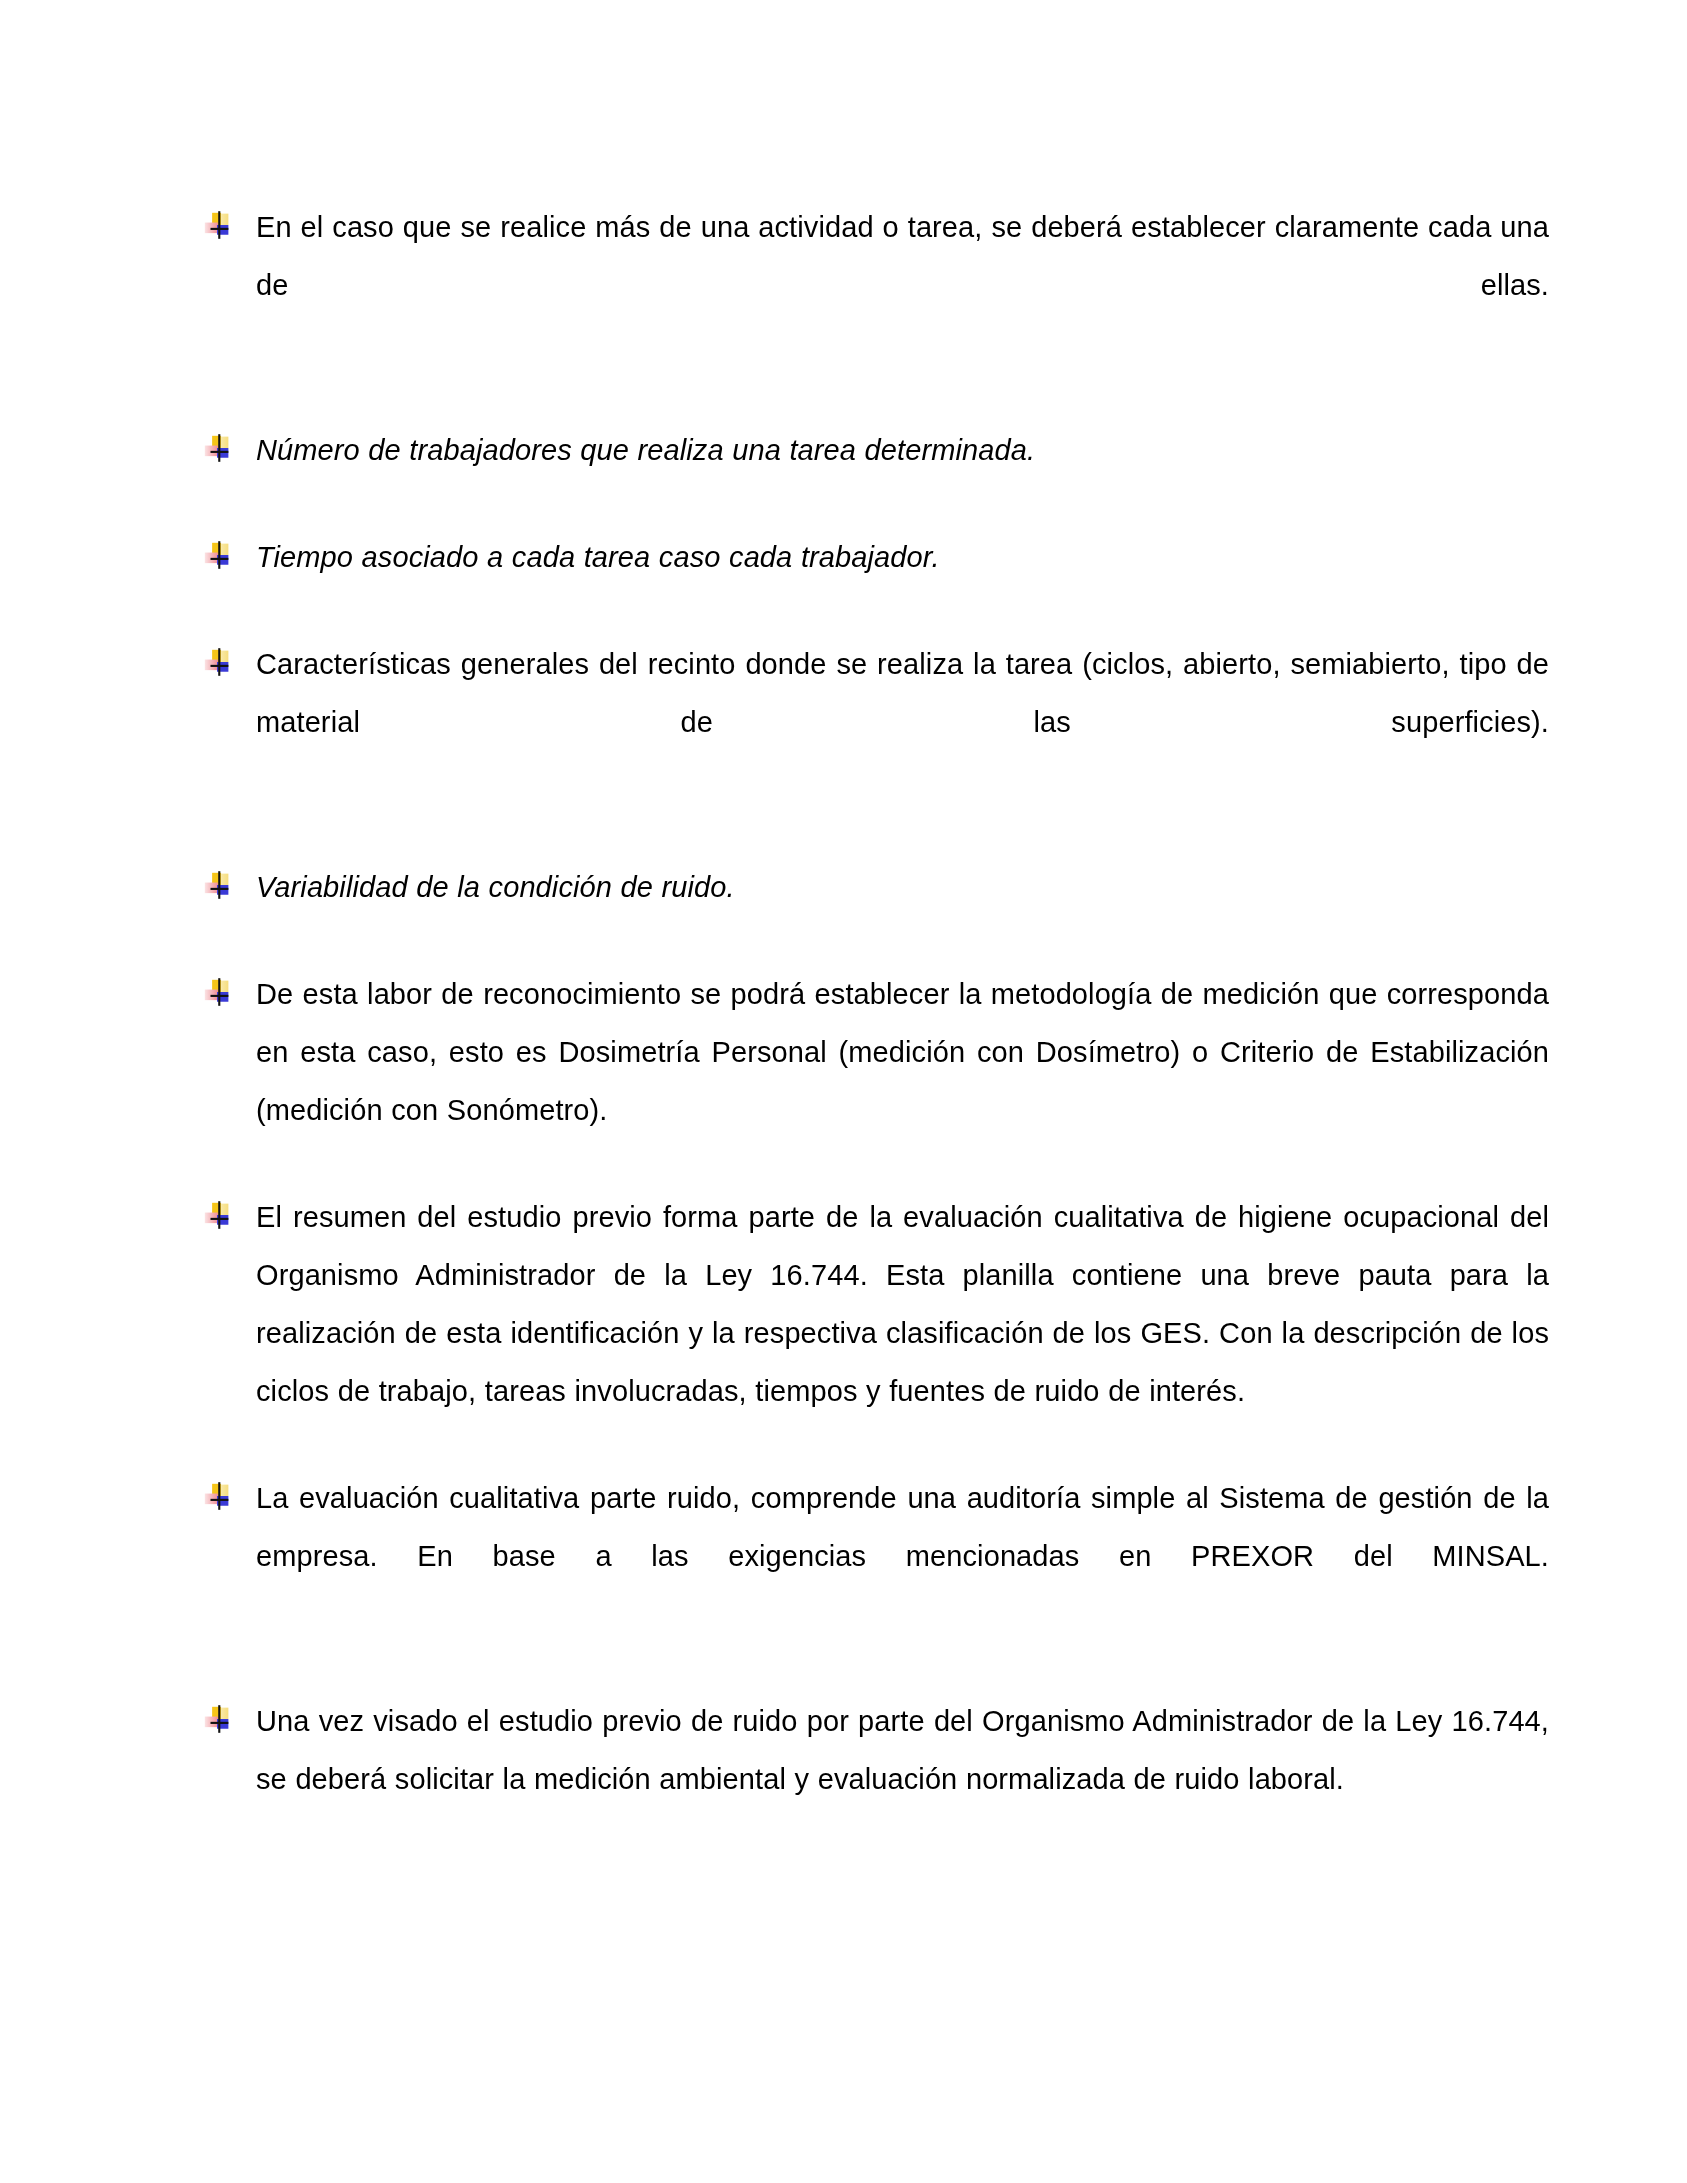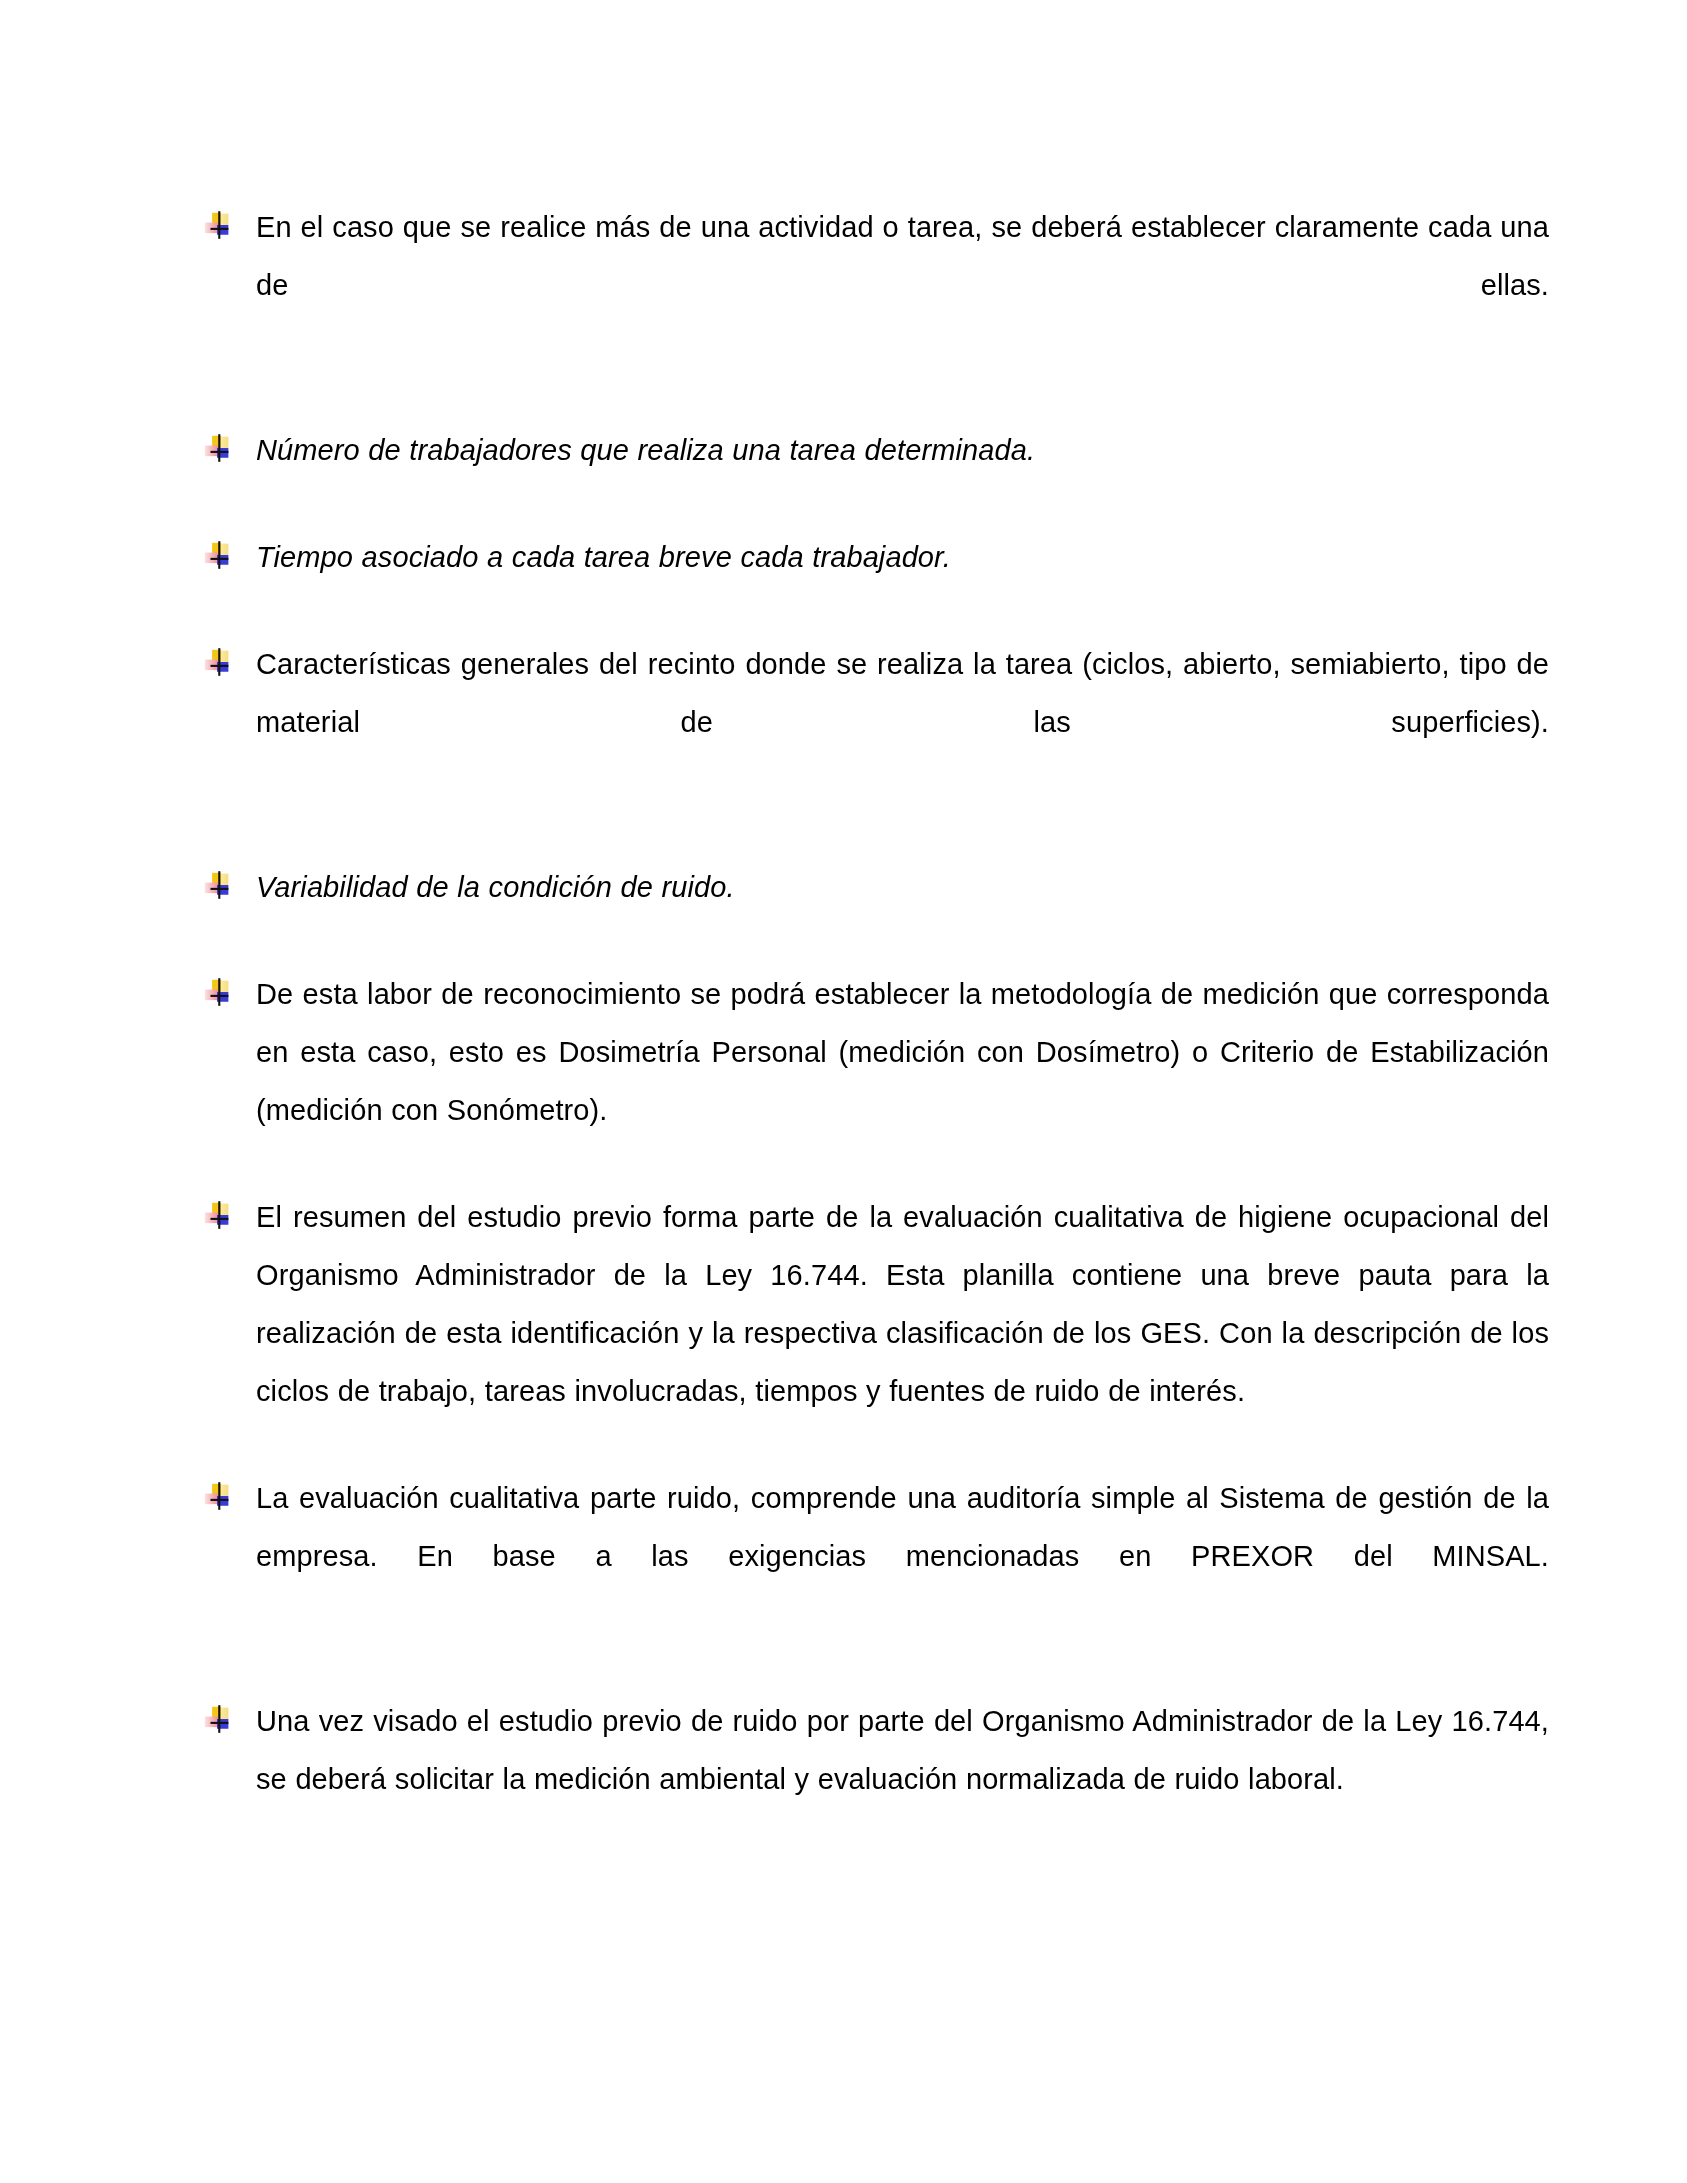--- a/index.html
+++ b/index.html
@@ -150,21 +150,21 @@
         <span class="bullet-icon">
           <svg viewBox="0 0 32 34" xmlns="http://www.w3.org/2000/svg">
             <rect x="10" y="2" width="11" height="15" fill="#f5c518"></rect>
             <rect x="21" y="3" width="9" height="14" fill="url(#gyel)"></rect>
             <rect x="1" y="14" width="16" height="13" fill="url(#gpink)"></rect>
             <rect x="16" y="17" width="14" height="12" fill="#3a3ad6"></rect>
             <rect x="17.5" y="0" width="2.6" height="34" fill="#121212"></rect>
             <rect x="8" y="20.5" width="22" height="2.6" fill="#121212"></rect>
           </svg>
         </span>
-        <div class="bullet-text noju">Tiempo asociado a cada tarea breve cada trabajador.</div>
+        <div class="bullet-text noju">Tiempo asociado a cada tarea caso cada trabajador.</div>
       </li>
 
       <li class="bullet-item">
         <span class="bullet-icon">
           <svg viewBox="0 0 32 34" xmlns="http://www.w3.org/2000/svg">
             <rect x="10" y="2" width="11" height="15" fill="#f5c518"></rect>
             <rect x="21" y="3" width="9" height="14" fill="url(#gyel)"></rect>
             <rect x="1" y="14" width="16" height="13" fill="url(#gpink)"></rect>
             <rect x="16" y="17" width="14" height="12" fill="#3a3ad6"></rect>
             <rect x="17.5" y="0" width="2.6" height="34" fill="#121212"></rect>

